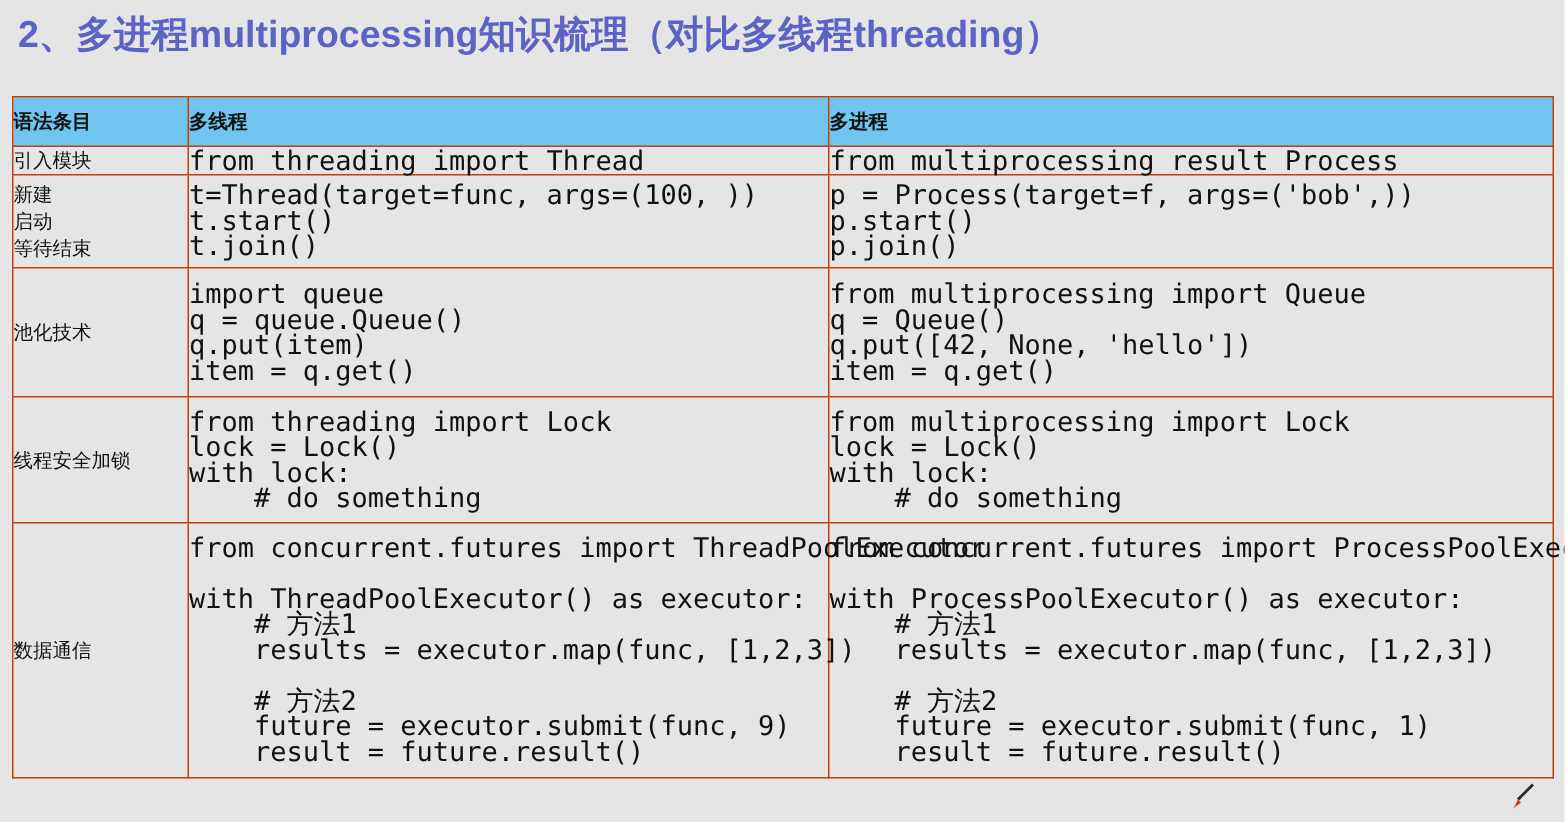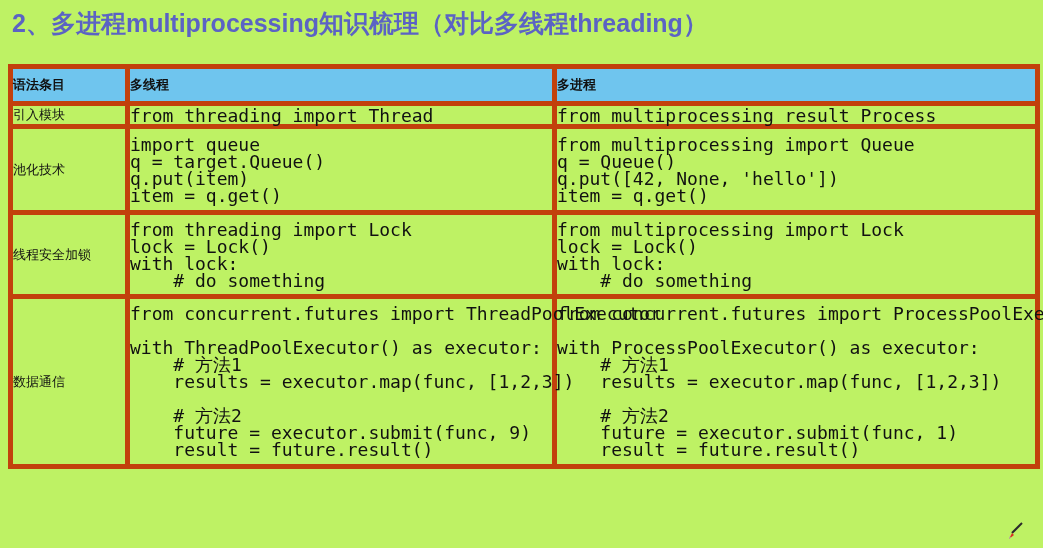--- a/index.html
+++ b/index.html
@@ -10,21 +10,21 @@
   body {
     width: 1043px;
     height: 548px;
     overflow: hidden;
     font-family: "Liberation Sans", "DejaVu Sans", sans-serif;
   }
   .page {
     position: relative;
     width: 1043px;
     height: 548px;
-    background: #bef264;
+    background: #e5e5e5;
   }
   .slide-title {
     position: absolute;
     left: 12px;
     top: 6px;
     font-size: 25px;
     font-weight: bold;
     color: #5b63c4;
     letter-spacing: 0px;
     white-space: nowrap;
@@ -41,21 +41,21 @@
     table-layout: fixed;
     width: 1027px;
     border: 1px solid #2c2c2c;
   }
   table.compare col.c1 { width: 117px; }
   table.compare col.c2 { width: 427px; }
   table.compare col.c3 { width: 483px; }
 
   table.compare th,
   table.compare td {
-    border: 5px solid #c2410c;
+    border: 1px solid #c2410c;
     vertical-align: middle;
     padding: 0;
   }
   thead th {
     background: #6fc5ee;
     color: #111111;
     font-size: 13px;
     font-weight: bold;
     text-align: left;
     height: 32px;
@@ -114,25 +114,36 @@
         </tr>
       </thead>
       <tbody>
 
         <tr class="row-h1">
           <td class="label">引入模块</td>
           <td class="code">from threading import Thread</td>
           <td class="code">from multiprocessing result Process</td>
         </tr>
 
+        <tr class="row-h2">
+          <td class="label">新建
+启动
+等待结束</td>
+          <td class="code">t=Thread(target=func, args=(100, ))
+t.start()
+t.join()</td>
+          <td class="code">p = Process(target=f, args=('bob',))
+p.start()
+p.join()</td>
+        </tr>
 
         <tr class="row-h3">
           <td class="label">池化技术</td>
           <td class="code">import queue
-q = target.Queue()
+q = queue.Queue()
 q.put(item)
 item = q.get()</td>
           <td class="code">from multiprocessing import Queue
 q = Queue()
 q.put([42, None, 'hello'])
 item = q.get()</td>
         </tr>
 
         <tr class="row-h4">
           <td class="label">线程安全加锁</td>

